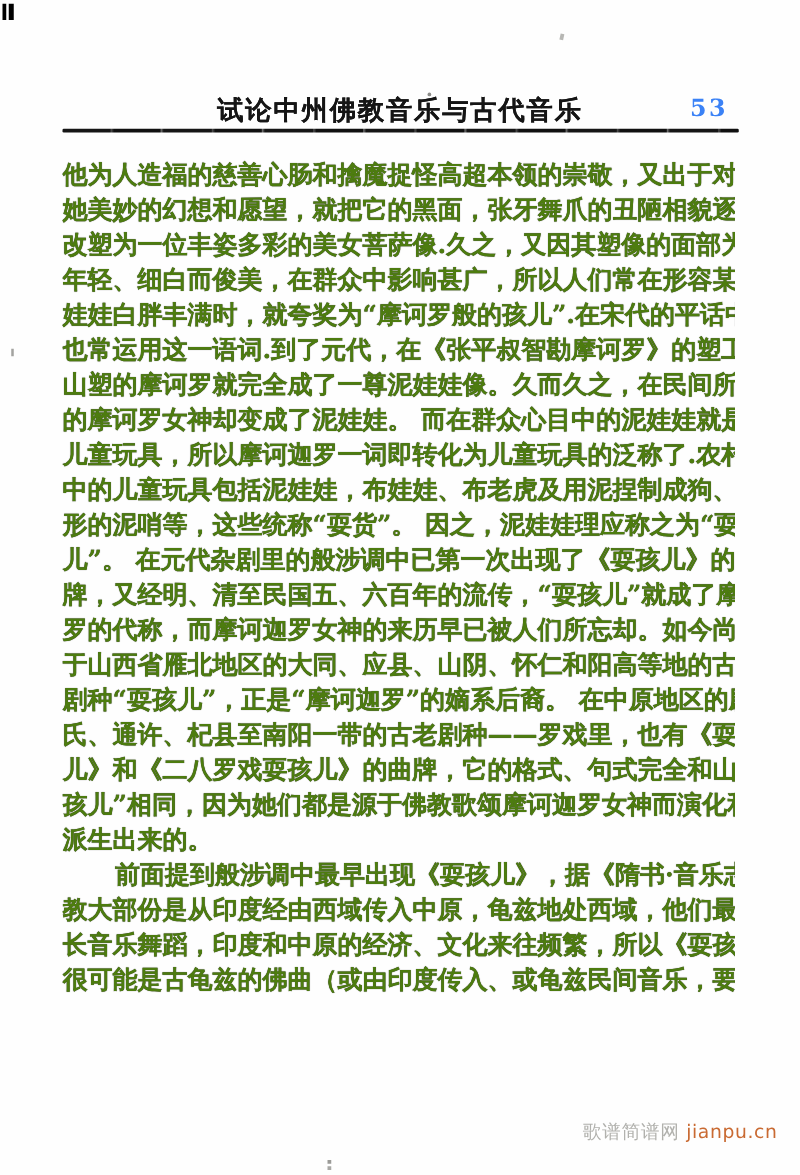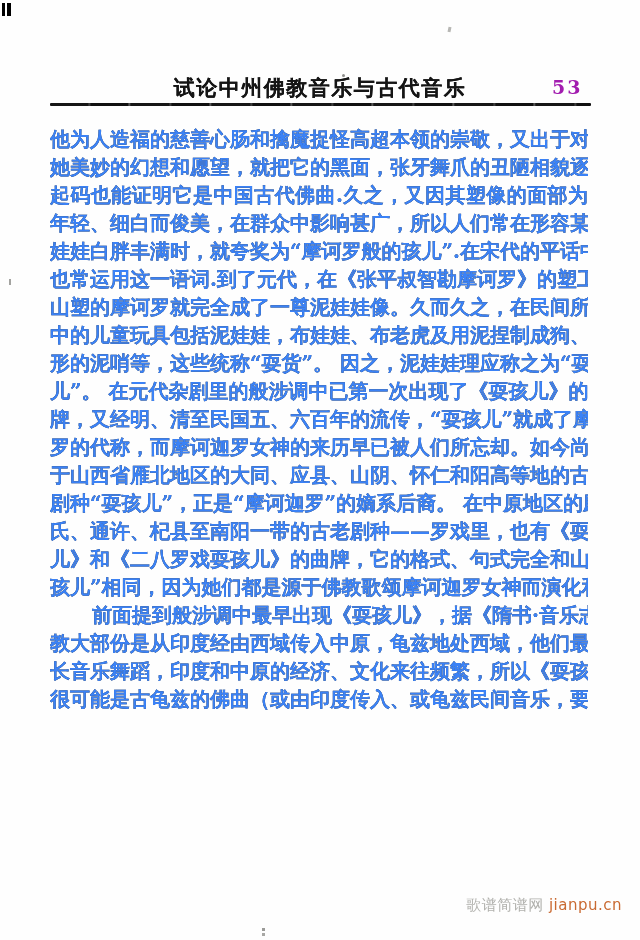--- a/index.html
+++ b/index.html
@@ -15,37 +15,37 @@
   #header-title{
     position:absolute;top:74px;left:0;right:0;
     text-align:center;
     font-size:21px;font-weight:700;letter-spacing:1.5px;
     color:#151515;
     text-shadow:0 0 0.5px #151515;
   }
   #page-number{
     position:absolute;top:76px;left:552px;
     font-size:19px;font-weight:700;letter-spacing:2px;
-    color:#a21caf;
+    color:#3b82f6;
   }
   #header-rule{
     position:absolute;top:103px;left:50px;width:541px;height:3px;
     background:repeating-linear-gradient(90deg,
       #161616 0px,#161616 38px,
       #4a4a4a 39px,#161616 41px,
       #101010 41px,#101010 78px,
       #6a6a6a 79px,#161616 81px);
     border-radius:1px;
   }
   
   #body-text{
     position:absolute;top:125px;left:50px;width:538px;
     font-size:20px;font-weight:700;line-height:28px;
     text-shadow:0 0 0.6px rgba(10,10,10,.9);
-    color:#3b82f6;
+    color:#4d7c0f;
   }
   .line{
     text-align:justify;
     text-align-last:justify;
     height:28px;overflow:hidden;white-space:nowrap;
   }
   .line.para-end{text-align-last:left;}
   .line.indent{text-indent:2.1em;}
   
   #watermark{
@@ -79,35 +79,38 @@
   <div class="artifact" id="speck-4"></div>
 
   <div id="header-title">试论中州佛教音乐与古代音乐</div>
   <div id="page-number">53</div>
   <div id="header-rule"></div>
 
   <div id="body-text">
     <div>
         <div class="line">他为人造福的慈善心肠和擒魔捉怪高超本领的崇敬，又出于对</div>
         <div class="line">她美妙的幻想和愿望，就把它的黑面，张牙舞爪的丑陋相貌逐渐</div>
-        <div class="line">起码也能证明它是中国古代佛曲.久之，又因其塑像的面部为</div>
+        <div class="line">改塑为一位丰姿多彩的美女菩萨像.久之，又因其塑像的面部为</div>
         <div class="line">年轻、细白而俊美，在群众中影响甚广，所以人们常在形容某家</div>
         <div class="line">娃娃白胖丰满时，就夸奖为“摩诃罗般的孩儿”.在宋代的平话中</div>
         <div class="line">也常运用这一语词.到了元代，在《张平叔智勘摩诃罗》的塑工高</div>
         <div class="line">山塑的摩诃罗就完全成了一尊泥娃娃像。久而久之，在民间所塑</div>
+        <div class="line">的摩诃罗女神却变成了泥娃娃。 而在群众心目中的泥娃娃就是</div>
+        <div class="line">儿童玩具，所以摩诃迦罗一词即转化为儿童玩具的泛称了.农村</div>
         <div class="line">中的儿童玩具包括泥娃娃，布娃娃、布老虎及用泥捏制成狗、鸡</div>
         <div class="line">形的泥哨等，这些统称“耍货”。 因之，泥娃娃理应称之为“耍孩</div>
         <div class="line">儿”。 在元代杂剧里的般涉调中已第一次出现了《耍孩儿》的曲</div>
         <div class="line">牌，又经明、清至民国五、六百年的流传，“耍孩儿”就成了摩诃迦</div>
         <div class="line">罗的代称，而摩诃迦罗女神的来历早已被人们所忘却。如今尚存</div>
         <div class="line">于山西省雁北地区的大同、应县、山阴、怀仁和阳高等地的古老</div>
         <div class="line">剧种“耍孩儿”，正是“摩诃迦罗”的嫡系后裔。 在中原地区的尉</div>
         <div class="line">氏、通许、杞县至南阳一带的古老剧种——罗戏里，也有《耍孩</div>
         <div class="line">儿》和《二八罗戏耍孩儿》的曲牌，它的格式、句式完全和山西“耍</div>
         <div class="line">孩儿”相同，因为她们都是源于佛教歌颂摩诃迦罗女神而演化和</div>
+        <div class="line para-end">派生出来的。</div>
       </div>
     <div>
         <div class="line indent">前面提到般涉调中最早出现《耍孩儿》，据《隋书·音乐志》</div>
         <div class="line">教大部份是从印度经由西域传入中原，龟兹地处西域，他们最擅</div>
         <div class="line">长音乐舞蹈，印度和中原的经济、文化来往频繁，所以《耍孩儿》</div>
         <div class="line">很可能是古龟兹的佛曲（或由印度传入、或龟兹民间音乐，要另</div>
       </div>
   </div>
 
   <div id="watermark">

